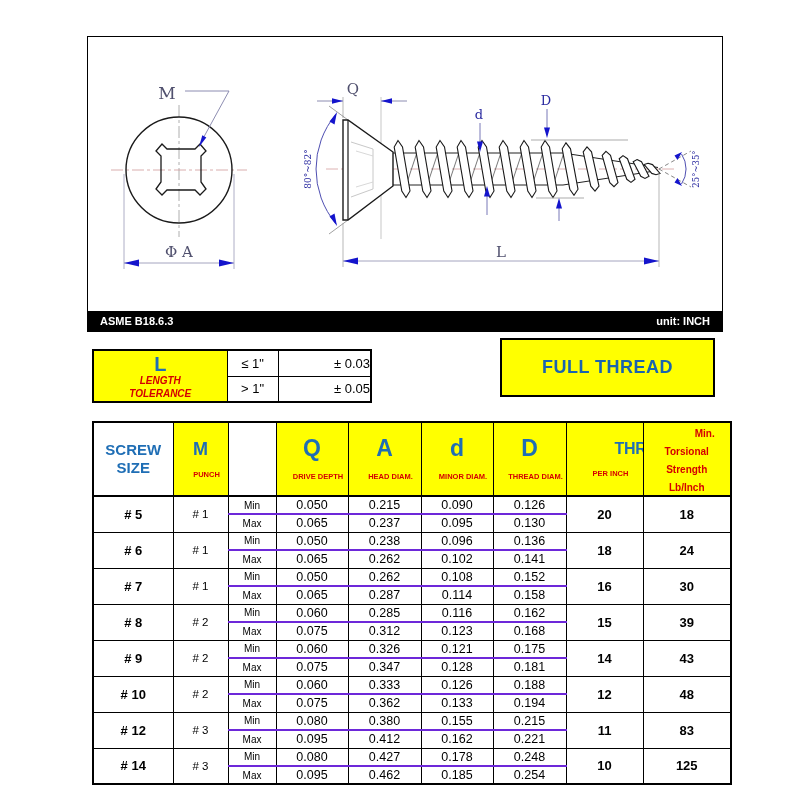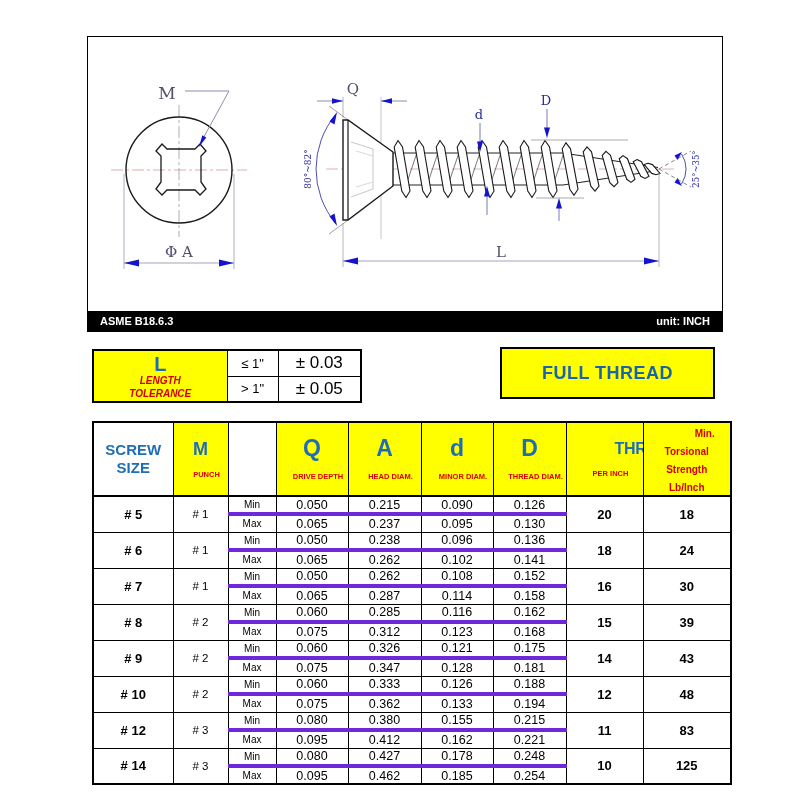--- a/index.html
+++ b/index.html
@@ -12,26 +12,26 @@
   .std-bar{position:absolute;left:0;bottom:0;width:100%;height:20px;background:#000;color:#fff;
            display:flex;justify-content:space-between;align-items:center;box-sizing:border-box;
            padding:0 12px;font-size:11px;font-weight:bold;}
 
   
   .tol{position:absolute;left:92px;top:349px;border-collapse:collapse;table-layout:fixed;}
   .tol td{border:1.6px solid #000;text-align:center;vertical-align:middle;padding:0;height:26px;box-sizing:border-box;}
   .tol{border:2.6px solid #000;}
   .tol .sym-cell{background:#ffff00;width:134px;}
   .tol .cond{width:51px;font-size:13px;}
-  .tol .val{width:83px;font-size:17px;}
+  .tol .val{width:93px;font-size:13px;text-align:right;}
   .tol-sym{color:#1f6eb5;font-weight:bold;font-size:20px;line-height:1;margin-top:2px;}
   .tol-lab{color:#d40000;font-weight:bold;font-size:10px;line-height:1.3;white-space:pre-line;font-style:italic;}
 
   
-  .banner{position:absolute;left:500px;top:347px;width:215px;height:52px;background:#ffff00;
+  .banner{position:absolute;left:500px;top:338px;width:215px;height:59px;background:#ffff00;
           border:2.6px solid #000;box-sizing:border-box;display:flex;align-items:center;justify-content:center;
           color:#1a64ae;font-weight:bold;font-size:18px;letter-spacing:.5px;}
 
   
   table.spec{position:absolute;left:92px;top:421px;width:638px;height:357px;
              border-collapse:collapse;table-layout:fixed;border:2.6px solid #000;}
   .spec th,.spec td{border:1.8px solid #000;padding:0;text-align:center;vertical-align:middle;overflow:hidden;box-sizing:border-box;}
   .spec thead tr{height:58px;}
   .spec thead th{border-bottom:2.2px solid #000;font-weight:bold;}
   .spec .yellow{background:#ffff00;}
@@ -41,21 +41,21 @@
   .sym.thread{font-size:16px;letter-spacing:-.3px;padding-left:48px;}
   .sub{color:#d40000;font-weight:bold;font-size:7.5px;line-height:1.2;display:block;margin-top:12px;padding-left:12px;}
   .screw-head{color:#1f6eb5;font-weight:bold;font-size:15px;line-height:1.2;white-space:pre-line;}
   .tors-head{color:#d40000;font-weight:bold;font-size:10px;line-height:1.18;white-space:pre-line;margin-left:36px;}
   .spec td.size{font-weight:bold;font-size:13px;}
   .spec td.punch{font-size:11.5px;}
   .spec td.mm{font-size:10px;}
   .spec td.v{font-size:12.5px;}
   .spec td.bigv{font-weight:bold;font-size:13px;}
   .spec tr.r-min td.thin{border-bottom:1px solid #84cc16;}
-  .spec tr.r-max td.thin{border-top:4px solid #6d28d9;}
+  .spec tr.r-max td.thin{border-top:2px solid #6d28d9;}
   .spec tbody tr{height:18px;}
 
   
   .cad{font-family:"DejaVu Serif",serif;fill:#50506e;}
   .cadblue{font-family:"DejaVu Serif",serif;fill:#2a2aa0;}
 </style>
 </head>
 <body>
 
 <div class="page">

